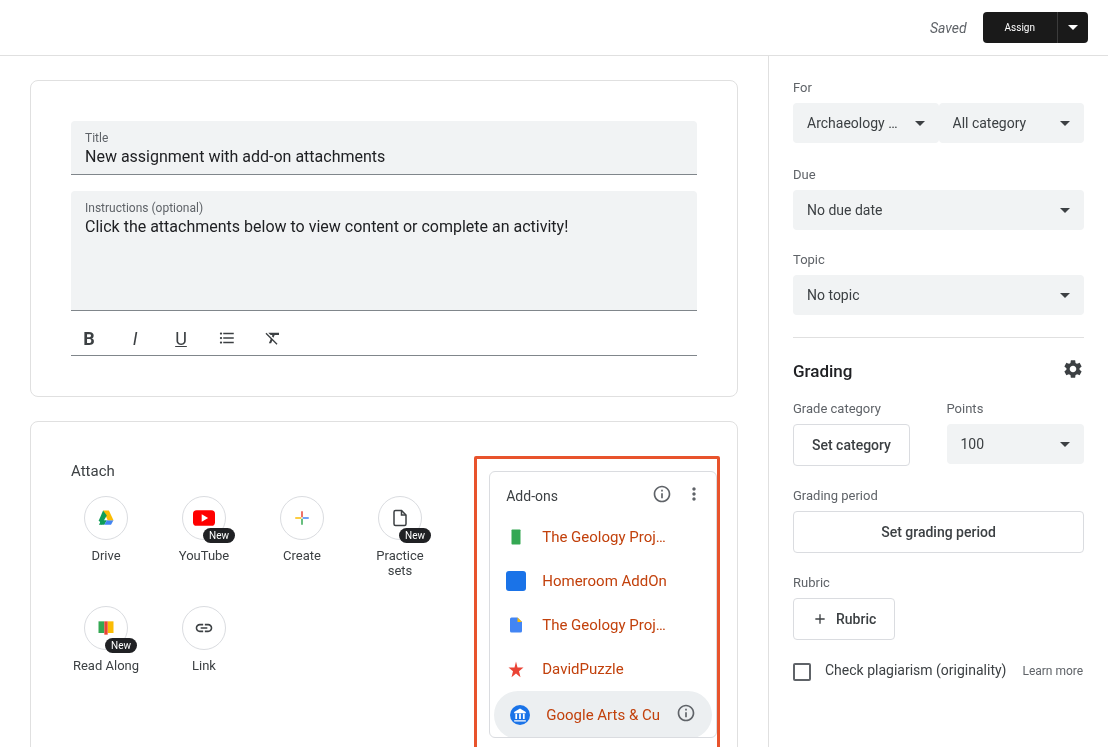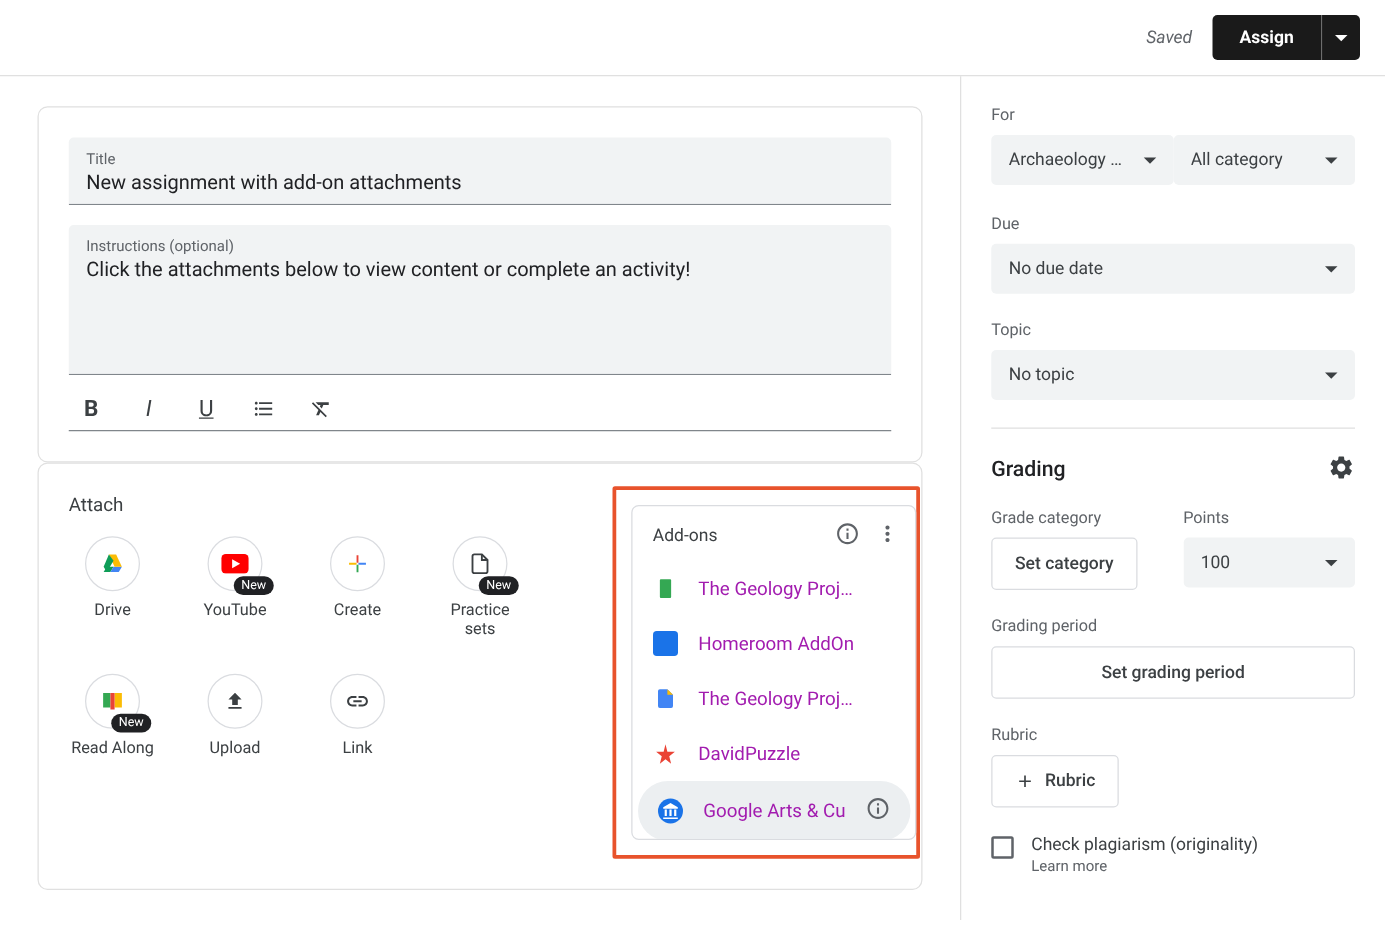--- a/index.html
+++ b/index.html
@@ -57,22 +57,22 @@
       color: #5f6368;
     }
     .assign-group {
       display: flex;
     }
     .assign-btn {
       background: #1a1a1a;
       color: #fff;
       border: none;
       padding: 10px 22px;
-      font-size: 14px;
-      font-weight: 700;
+      font-size: 10px;
+      font-weight: 400;
       cursor: pointer;
       border-radius: 4px 0 0 4px;
     }
     .assign-dropdown {
       background: #1a1a1a;
       color: #fff;
       border: none;
       border-left: 1px solid #3c3c3c;
       padding: 0 10px;
       cursor: pointer;
@@ -83,21 +83,22 @@
     .main {
       display: flex;
     }
     .content {
       flex: 1;
       padding: 24px 30px;
     }
     .card {
       border: 1px solid #e0e0e0;
       border-radius: 8px;
-      padding: 24px;
+      padding: 40px;
+      margin-bottom: 24px;
     }
     .input-field {
       background: #f1f3f4;
       padding: 10px 14px 8px;
       border-bottom: 1px solid #80868b;
       border-radius: 4px 4px 0 0;
       margin-bottom: 16px;
     }
     .input-field.instructions {
       min-height: 120px;
@@ -216,21 +217,21 @@
       max-height: 222px;
       overflow-y: scroll;
     }
     .addon-item {
       display: flex;
       align-items: center;
       gap: 16px;
       padding: 12px 16px;
       cursor: pointer;
       font-size: 15px;
-      color: #a21caf;
+      color: #c2410c;
     }
     .addon-item.hover {
       background: #eceff1;
       border-radius: 24px;
       margin: 0 4px;
     }
     .addon-icon {
       width: 20px;
       height: 20px;
       flex-shrink: 0;
@@ -353,21 +354,22 @@
     .checkbox-box {
       width: 18px;
       height: 18px;
       border: 2px solid #5f6368;
       border-radius: 2px;
       flex-shrink: 0;
       margin-top: 1px;
     }
     .checkbox-content {
       display: flex;
-      flex-direction: column;
+      flex-direction: row;
+      gap: 16px;
     }
     .learn-more {
       font-size: 12px;
       color: #5f6368;
       margin-top: 2px;
     }
     .triangle-down {
       width: 0;
       height: 0;
       border-left: 5px solid transparent;
@@ -476,28 +478,20 @@
                   <path fill="#34A853" d="M3 4h7v14H3z"></path>
                   <path fill="#FBBC04" d="M14 4h7v14h-7z"></path>
                   <path fill="#EA4335" d="M10 4h4v16h-4z"></path>
                 </svg>
               </div>
             <div class="new-badge">New</div>
             <div class="attach-label">Read Along</div>
           </div>
           <div class="attach-option">
             <div class="attach-circle">
-                <svg width="18" height="18" viewBox="0 0 24 24">
-                  <path fill="#3c4043" d="M9 16h6v-6h4l-7-7-7 7h4v6zm-4 2h14v2H5v-2z"></path>
-                </svg>
-              </div>
-            <div class="attach-label">Upload</div>
-          </div>
-          <div class="attach-option">
-            <div class="attach-circle">
                 <svg width="20" height="20" viewBox="0 0 24 24">
                   <path fill="#3c4043" d="M3.9 12c0-1.71 1.39-3.1 3.1-3.1h4V7H7c-2.76 0-5 2.24-5 5s2.24 5 5 5h4v-1.9H7c-1.71 0-3.1-1.39-3.1-3.1zM8 13h8v-2H8v2zm9-6h-4v1.9h4c1.71 0 3.1 1.39 3.1 3.1s-1.39 3.1-3.1 3.1h-4V17h4c2.76 0 5-2.24 5-5s-2.24-5-5-5z"></path>
                 </svg>
               </div>
             <div class="attach-label">Link</div>
           </div>
         </div>
 
         <div class="addons-panel">
           <div class="addons-inner">

